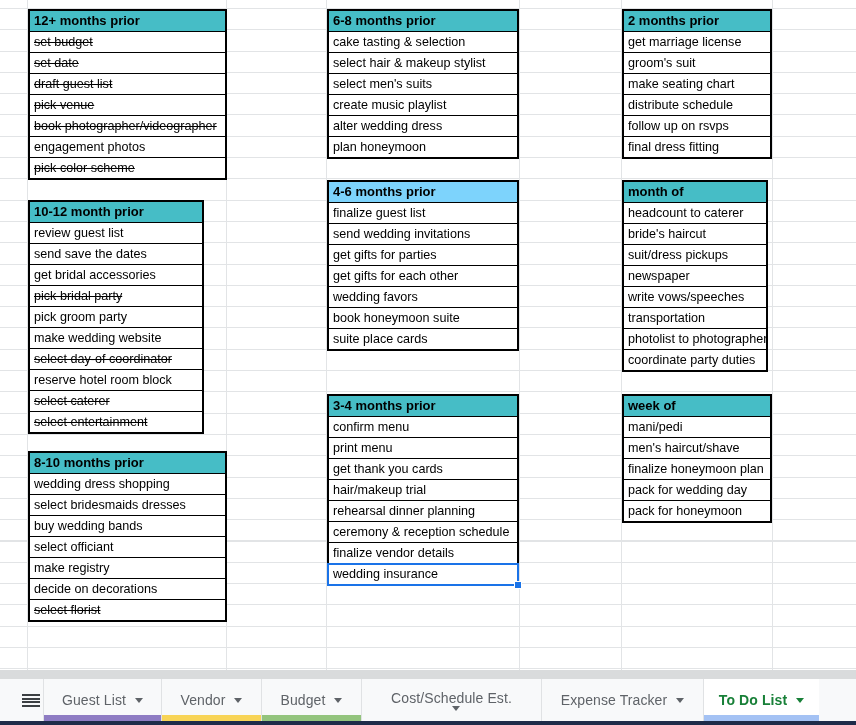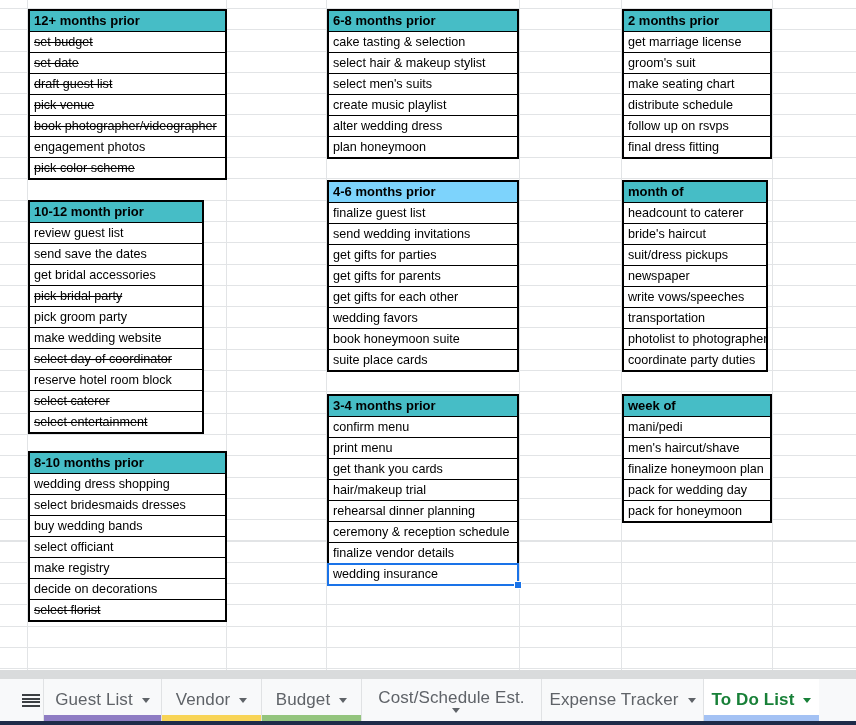--- a/index.html
+++ b/index.html
@@ -38,21 +38,21 @@
 
   
   #scroll-strip{position:absolute;left:0;top:670px;width:856px;height:9px;background:#d9dbdc;}
   #tabbar{position:absolute;left:0;top:679px;width:856px;height:42px;background:#f8f9fa;
           display:flex;align-items:stretch;}
   #menu-btn{width:43px;display:flex;align-items:center;justify-content:flex-end;cursor:pointer;}
   .hamburger{width:18px;height:13px;margin-right:3px;
              background:repeating-linear-gradient(to bottom,#3c4043 0 2px,transparent 2px 3.6px);}
   .tab{position:relative;display:flex;align-items:center;justify-content:center;
        border-left:1px solid #e0e2e4;box-sizing:border-box;cursor:pointer;
-       font-size:17px;font-weight:500;color:#5f6368;letter-spacing:.1px;}
+       font-size:14px;font-weight:500;color:#5f6368;letter-spacing:.1px;}
   .tab .caret{width:0;height:0;margin-left:9px;border-left:4px solid transparent;
               border-right:4px solid transparent;border-top:5px solid #5f6368;}
   .tab .strip{position:absolute;left:0;right:0;bottom:0;height:6px;}
   .tab.active{background:#ffffff;color:#188038;font-weight:700;}
   .tab.active .caret{border-top-color:#188038;}
   #bottom-line{position:absolute;left:0;top:721px;width:856px;height:4px;background:#1e2b49;}
 </style>
 </head>
 <body>
 
@@ -105,21 +105,20 @@
       <div class="cell">select men's suits</div>
       <div class="cell">create music playlist</div>
       <div class="cell">alter wedding dress</div>
       <div class="cell">plan honeymoon</div>
     </div>
   <div class="box" id="box-4">
       <div class="hdr" style="background: #7dd3fc;">4-6 months prior</div>
       <div class="cell">finalize guest list</div>
       <div class="cell">send wedding invitations</div>
       <div class="cell">get gifts for parties</div>
-      <div class="cell">get gifts for parents</div>
       <div class="cell">get gifts for each other</div>
       <div class="cell">wedding favors</div>
       <div class="cell">book honeymoon suite</div>
       <div class="cell">suite place cards</div>
     </div>
   <div class="box" id="box-5">
       <div class="hdr" style="background: rgb(70, 189, 198);">3-4 months prior</div>
       <div class="cell">confirm menu</div>
       <div class="cell">print menu</div>
       <div class="cell">get thank you cards</div>

